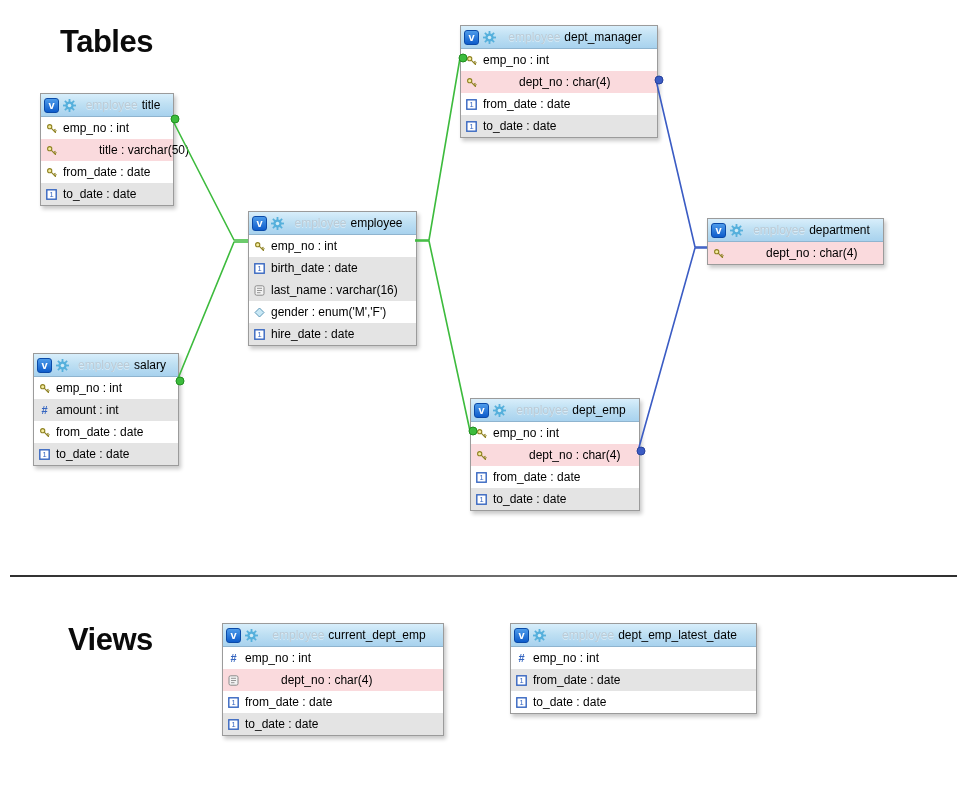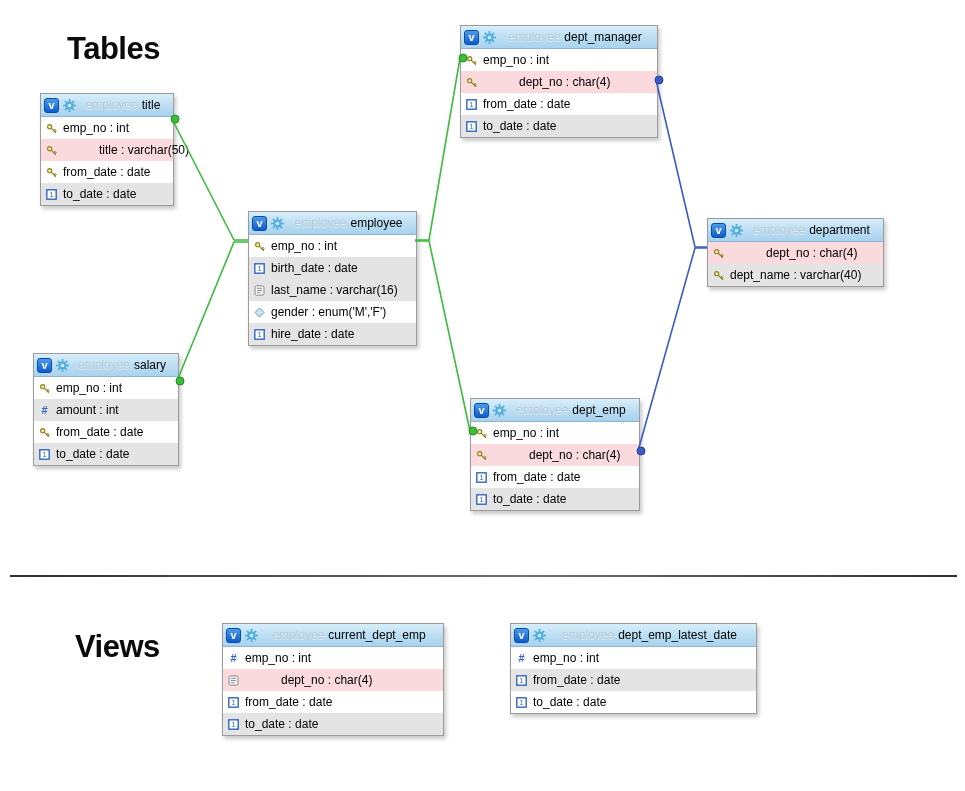--- a/index.html
+++ b/index.html
@@ -1,21 +1,21 @@
 <!DOCTYPE html>
 <html><head>
 <meta charset="utf-8">
 <style>
   html,body{margin:0;padding:0;background:#fff;}
   #canvas{
     position:relative;width:965px;height:791px;background:#ffffff;
     font-family:"Liberation Sans",sans-serif;overflow:hidden;
   }
   .section-heading{
-    position:absolute;margin:15px;font-size:31px;font-weight:700;color:#0b0b0b;
+    position:absolute;margin:8px;font-size:31px;font-weight:700;color:#0b0b0b;
     letter-spacing:-0.5px;font-family:"Liberation Sans",sans-serif;
   }
   #tables-heading{left:52px;top:16px;}
   #views-heading{left:60px;top:614px;}
   #section-divider{
     position:absolute;left:10px;top:575px;width:947px;height:2px;
     background:linear-gradient(90deg,#2f2f2f,#707070 55%,#2f2f2f);
   }
   #conn-svg{position:absolute;left:0;top:0;pointer-events:none;z-index:5;}
   .er-table{
@@ -277,29 +277,20 @@
         </div>
         <div class="er-row pink">
           <span class="col-icon">
             <svg width="11" height="11" viewBox="0 0 11 11">
               <circle cx="3.7" cy="3.7" r="2.1" fill="#f5eda0" stroke="#8f8222" stroke-width="1.1"></circle>
               <path d="M5.2 5.2 L9.5 9.5 M7.7 7.7 L9.1 6.3 M8.9 8.9 L10.1 7.7" stroke="#8f8222" stroke-width="1.1" fill="none" stroke-linecap="round"></path>
             </svg>
           </span>
           <span class="col-text">dept_no : char(4)</span>
         </div>
-        <div class="er-row gray">
-          <span class="col-icon">
-            <svg width="11" height="11" viewBox="0 0 11 11">
-              <circle cx="3.7" cy="3.7" r="2.1" fill="#f5eda0" stroke="#8f8222" stroke-width="1.1"></circle>
-              <path d="M5.2 5.2 L9.5 9.5 M7.7 7.7 L9.1 6.3 M8.9 8.9 L10.1 7.7" stroke="#8f8222" stroke-width="1.1" fill="none" stroke-linecap="round"></path>
-            </svg>
-          </span>
-          <span class="col-text">dept_name : varchar(40)</span>
-        </div>
       </div>
       <div class="er-table" style="left: 33px; top: 353px; width: 144px;">
         <div class="er-header">
           <div class="vicon">v</div>
           <span class="gear">
             <svg width="13" height="13" viewBox="0 0 16 16">
               <g fill="#56b0dc">
                 <circle cx="8" cy="8" r="5"></circle>
                 <rect x="6.9" y="0" width="2.2" height="4.2" transform="rotate(0 8 8)"></rect>
                 <rect x="6.9" y="0" width="2.2" height="4.2" transform="rotate(45 8 8)"></rect>

